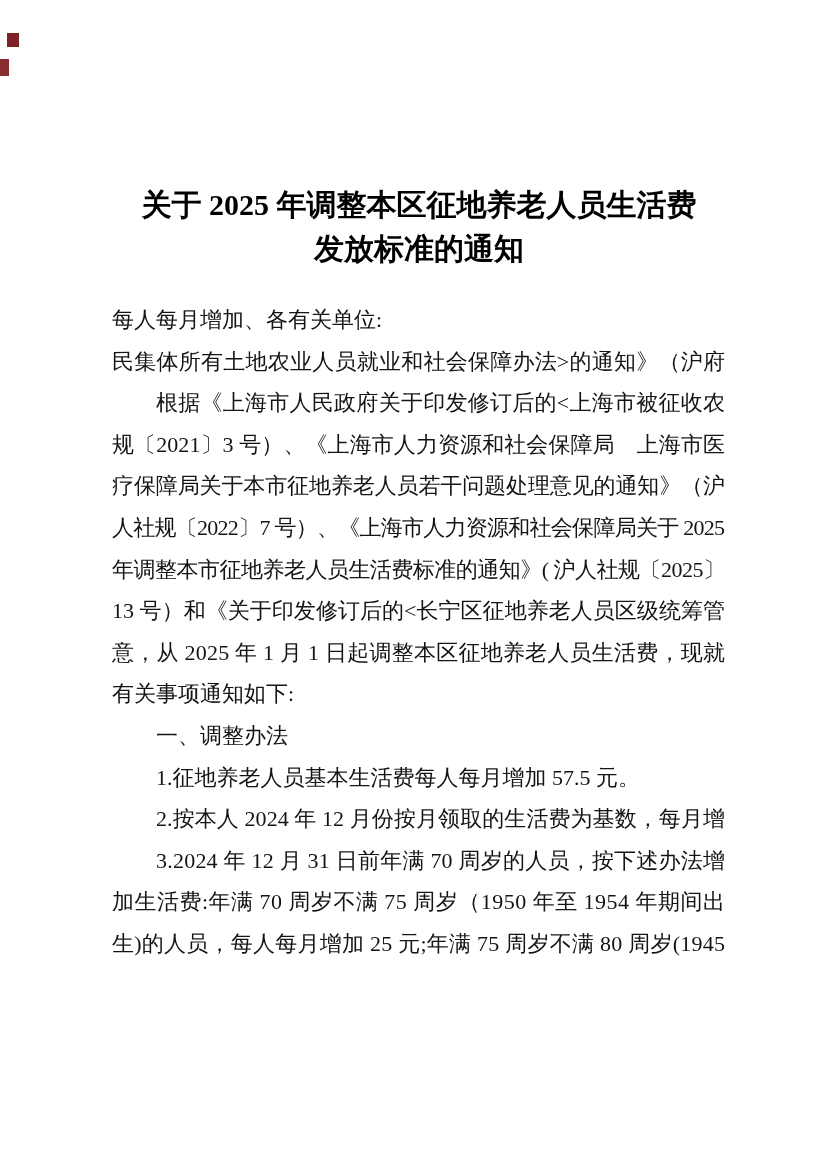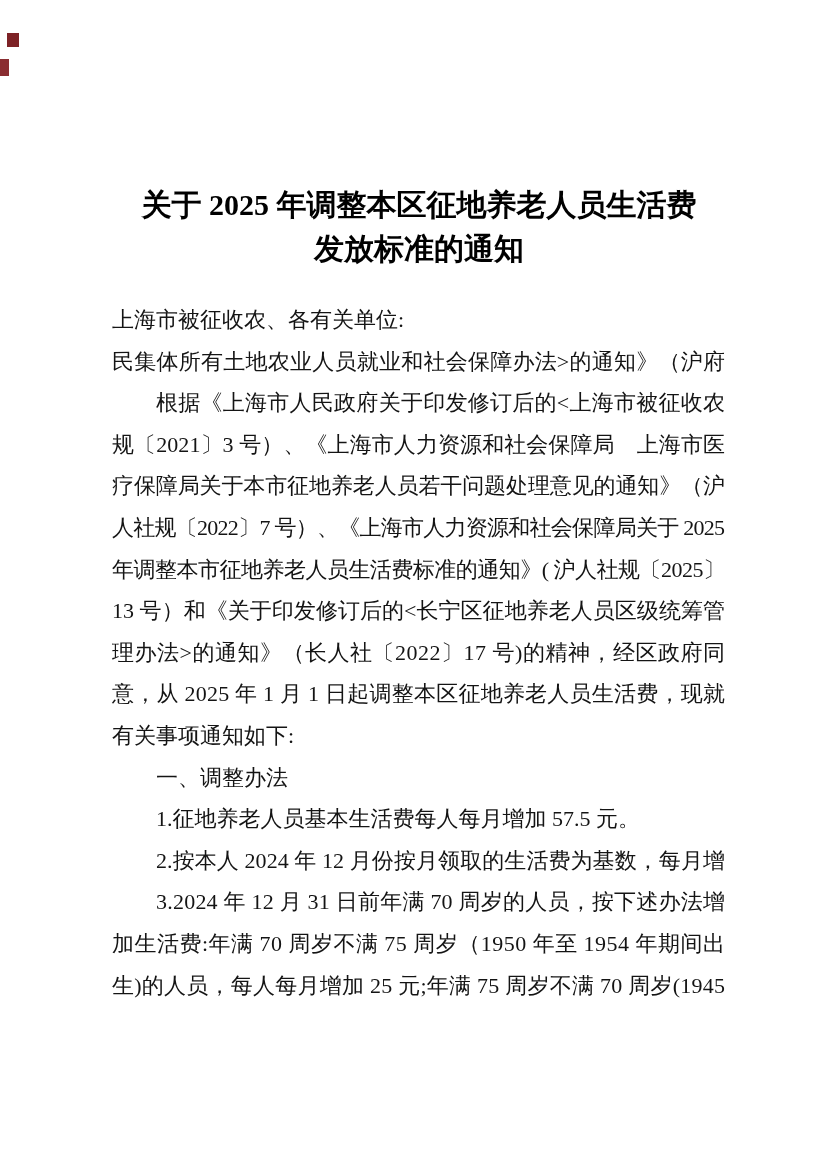--- a/index.html
+++ b/index.html
@@ -68,34 +68,33 @@
 
   <div class="red-mark mark-1" style="background: rgb(125, 34, 38);"></div>
   <div class="red-mark mark-2" style="background: rgb(138, 45, 49);"></div>
 
   <h1 class="doc-title">
     <div class="title-line">关于 2025 年调整本区征地养老人员生活费</div>
     <div class="title-line">发放标准的通知</div>
   </h1>
 
   <div class="doc-body">
-      <div class="bline"><span>上海市被征收农、各有关单位:</span></div>
+      <div class="bline"><span>每人每月增加、各有关单位:</span></div>
       <div class="bline"><span style="letter-spacing: 0.243634px;">民集体所有土地农业人员就业和社会保障办法&gt;的通知》（沪府</span></div>
       <div class="bline indent"><span style="letter-spacing: 0.263125px;">根据《上海市人民政府关于印发修订后的&lt;上海市被征收农</span></div>
       <div class="bline"><span style="letter-spacing: 0.0833333px;">规〔2021〕3 号）、《上海市人力资源和社会保障局　上海市医</span></div>
       <div class="bline"><span style="letter-spacing: -0.111111px;">疗保障局关于本市征地养老人员若干问题处理意见的通知》（沪</span></div>
       <div class="bline"><span style="letter-spacing: -0.735294px;">人社规〔2022〕7 号）、《上海市人力资源和社会保障局关于 2025</span></div>
       <div class="bline"><span style="letter-spacing: -0.510585px;">年调整本市征地养老人员生活费标准的通知》( 沪人社规〔2025〕</span></div>
       <div class="bline"><span style="letter-spacing: 0.0371767px;">13 号）和《关于印发修订后的&lt;长宁区征地养老人员区级统筹管</span></div>
-      <div class="bline"><span style="letter-spacing: 0.508569px;">理办法&gt;的通知》（长人社〔2022〕17 号)的精神，经区政府同</span></div>
       <div class="bline"><span style="letter-spacing: 0.235294px;">意，从 2025 年 1 月 1 日起调整本区征地养老人员生活费，现就</span></div>
       <div class="bline"><span>有关事项通知如下:</span></div>
       <div class="bline indent"><span>一、调整办法</span></div>
       <div class="bline indent"><span>1.征地养老人员基本生活费每人每月增加 57.5 元。</span></div>
       <div class="bline indent"><span style="letter-spacing: 0.078125px;">2.按本人 2024 年 12 月份按月领取的生活费为基数，每月增</span></div>
       <div class="bline indent"><span style="letter-spacing: 0.222222px;">3.2024 年 12 月 31 日前年满 70 周岁的人员，按下述办法增</span></div>
       <div class="bline"><span style="letter-spacing: 0.483553px;">加生活费:年满 70 周岁不满 75 周岁（1950 年至 1954 年期间出</span></div>
-      <div class="bline"><span style="letter-spacing: 0.24301px;">生)的人员，每人每月增加 25 元;年满 75 周岁不满 70 周岁(1945</span></div>
+      <div class="bline"><span style="letter-spacing: 0.24301px;">生)的人员，每人每月增加 25 元;年满 75 周岁不满 80 周岁(1945</span></div>
     </div>
 
   <div class="page-footer">- 1 -</div>
 
 </div>
 
 </body></html>

